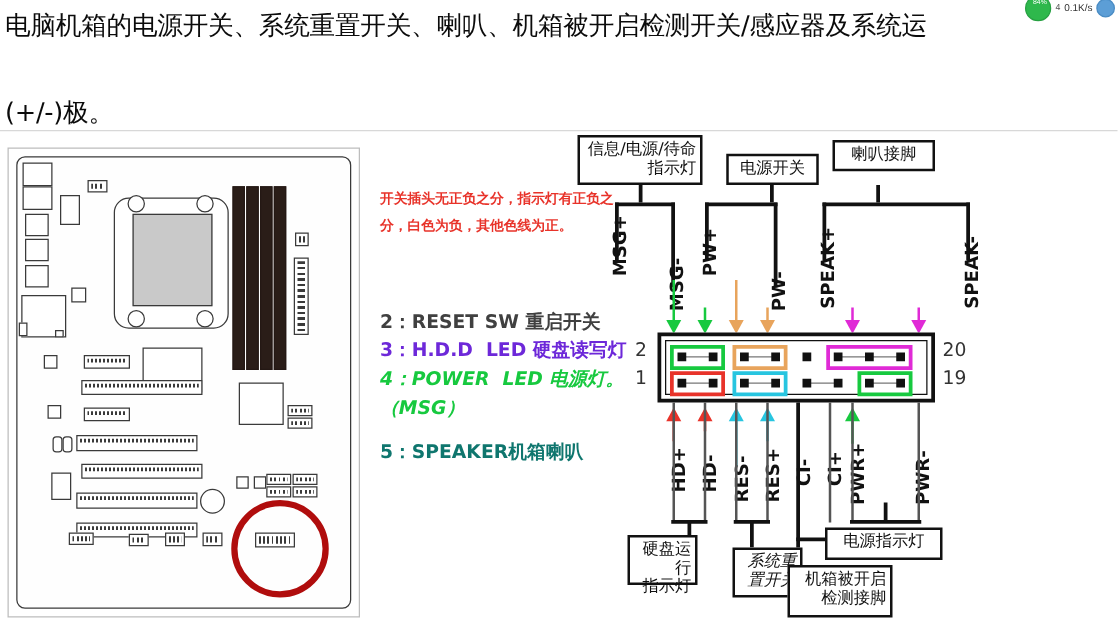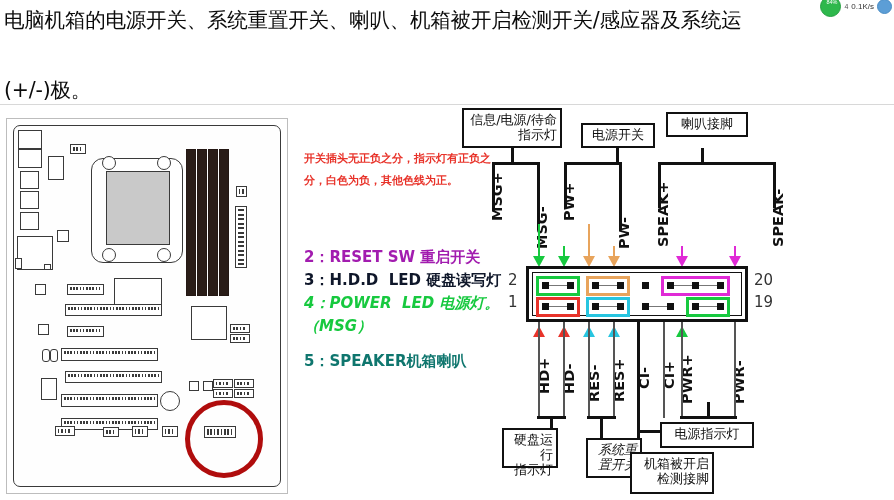--- a/index.html
+++ b/index.html
@@ -208,22 +208,22 @@
       </div>
   </div>
   <div id="redring"></div>
 </div>
 
 <div id="diagram">
 
   <div id="redtext">开关插头无正负之分，指示灯有正负之分，白色为负，其他色线为正。</div>
 
   <div id="pinlist">
-    <div style="color:#a21caf;"><span>2：</span><span>RESET SW</span> <span>重启开关</span></div>
-    <div style="color:#0f172a;"><span>3：</span><span>H.D.D  LED</span> <span>硬盘读写灯</span></div>
+    <div style="color:#404040;"><span>2：</span><span>RESET SW</span> <span>重启开关</span></div>
+    <div style="color:#6d28d9;"><span>3：</span><span>H.D.D  LED</span> <span>硬盘读写灯</span></div>
     <div style="color:#17c93f;font-style:italic;"><span>4：</span><span>POWER  LED</span> <span>电源灯。（MSG）</span></div>
     <div style="height:12px;"></div>
     <div style="color:#0f766e;"><span>5：</span><span>SPEAKER</span><span>机箱喇叭</span></div>
   </div>
 
   <div class="cap" style="left:172px;top:2px;width:100px;height:40px;">信息/电源/待命
 指示灯</div>
   <div class="cap ctr" style="left:291px;top:17px;width:74px;height:25px;">电源开关</div>
   <div class="cap ctr" style="left:376px;top:6px;width:82px;height:25px;">喇叭接脚</div>
 

